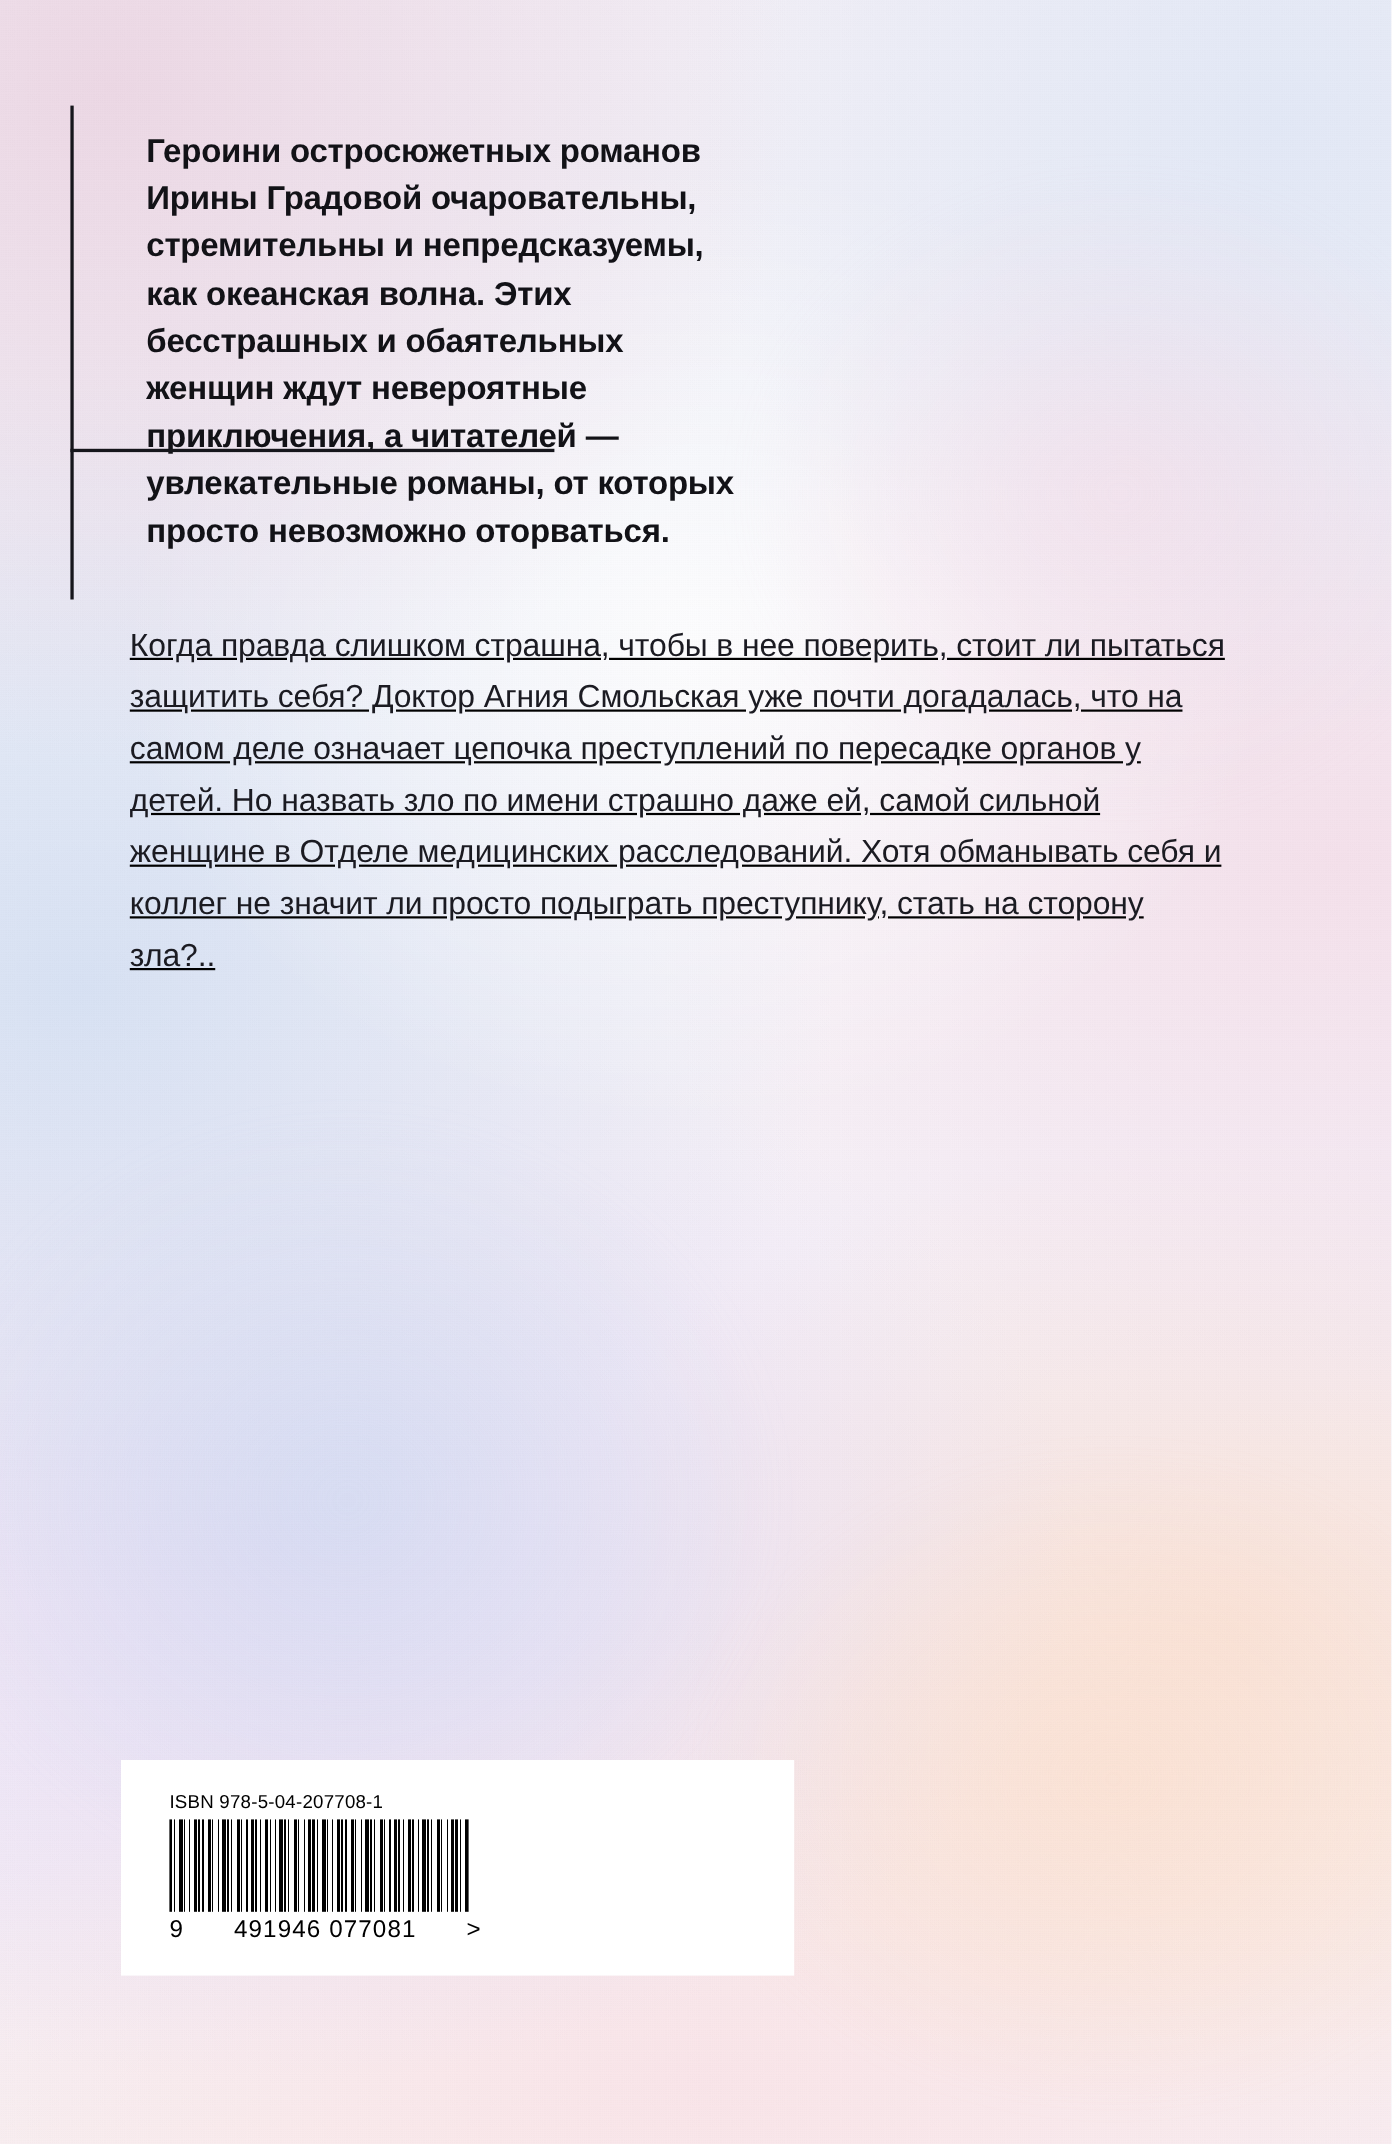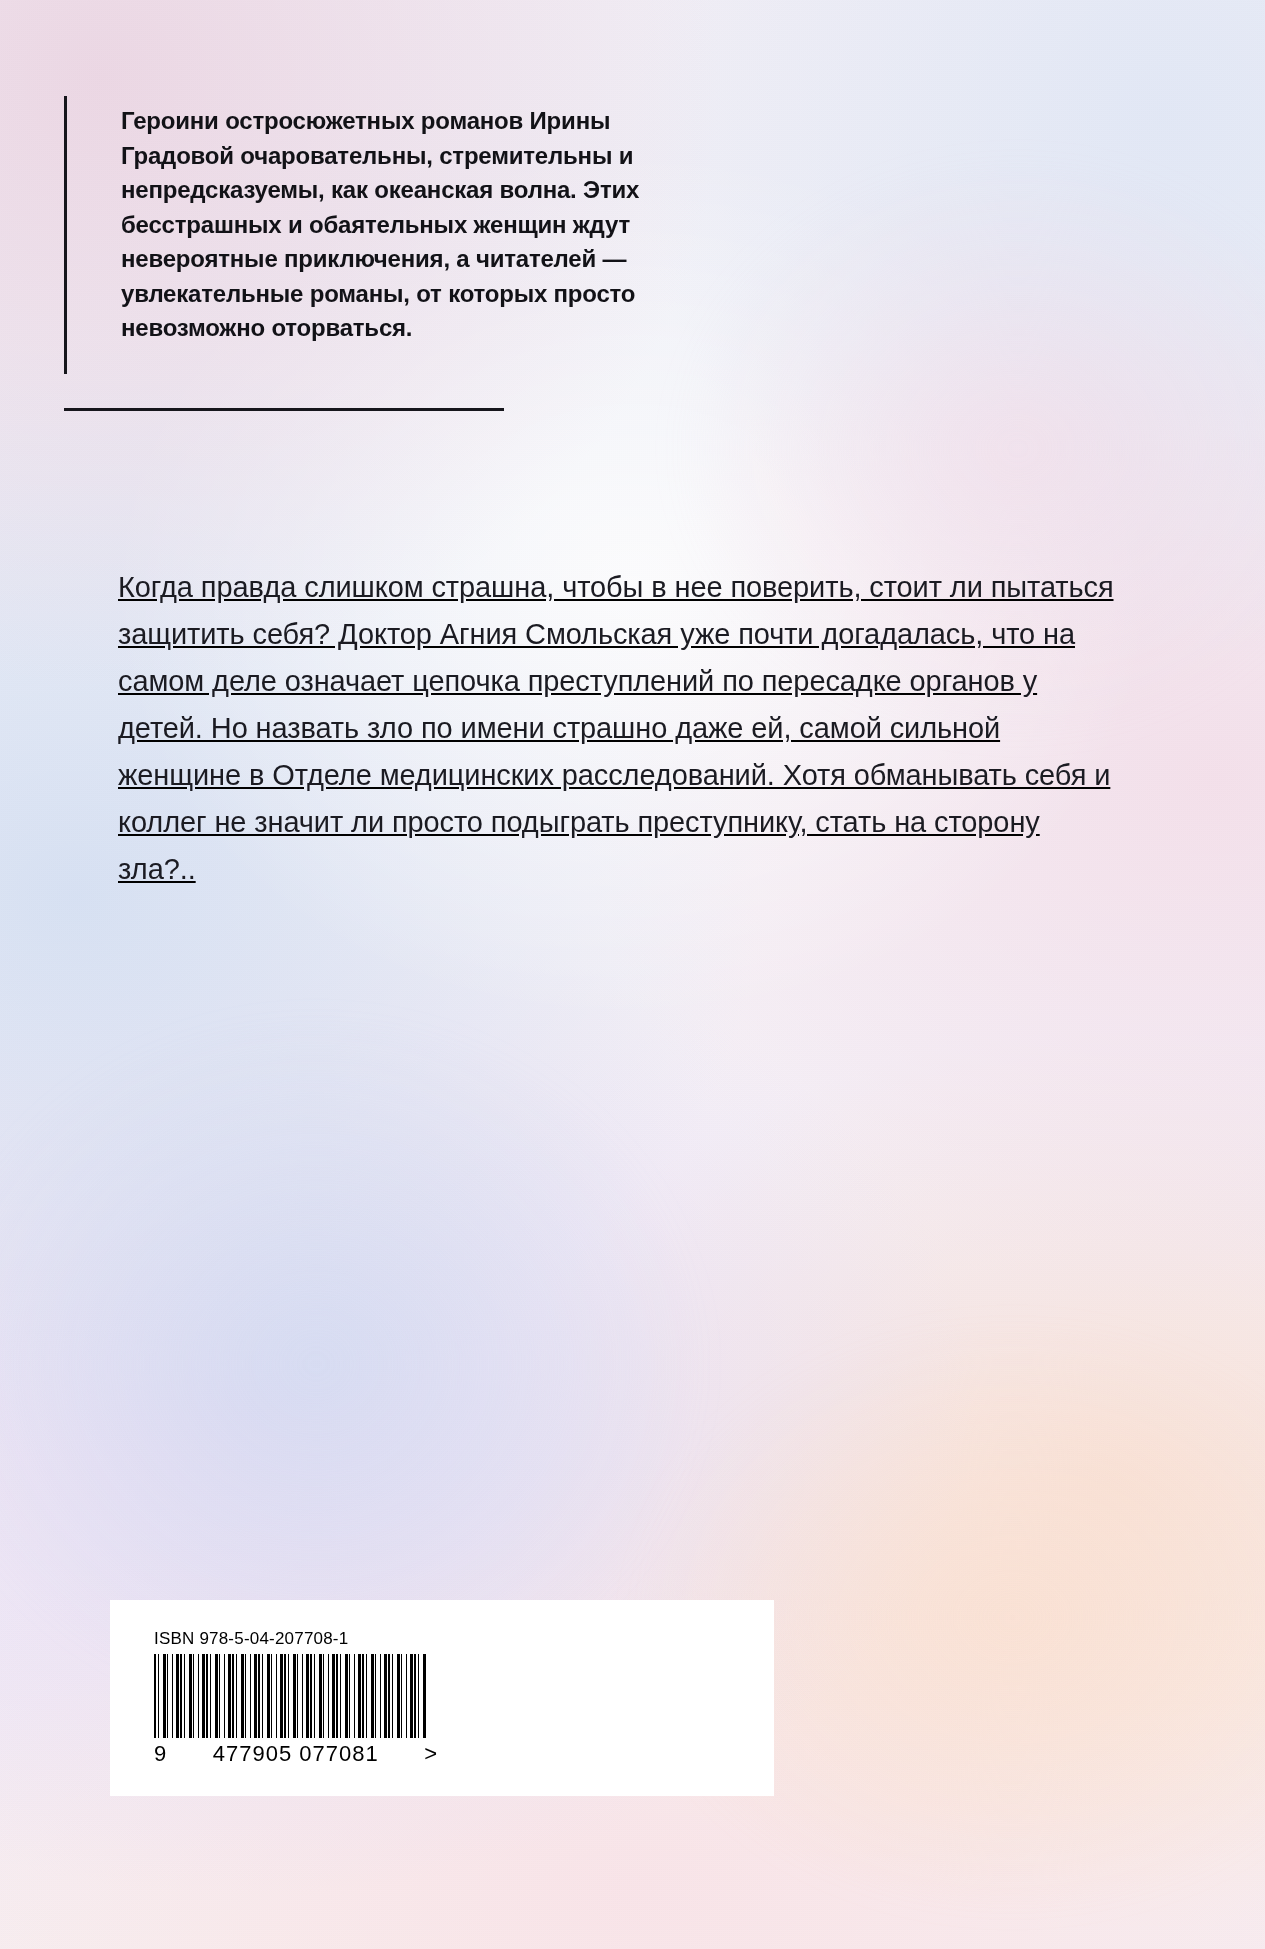--- a/index.html
+++ b/index.html
@@ -78,23 +78,23 @@
   .blurb {
     position: absolute;
     left: 64px;
     top: 96px;
     width: 560px;
     padding: 8px 0 28px 54px;
     border-left: 3px solid #16161c;
     box-sizing: content-box;
   }
   .blurb p {
-    margin: 0;
+    margin: 12px;
     font-weight: bold;
-    font-size: 24px;
+    font-size: 30px;
     line-height: 1.44;
     color: #121217;
     letter-spacing: -0.2px;
   }
   .blurb-rule {
     position: absolute;
     left: 64px;
     top: 408px;
     width: 440px;
     height: 3px;
@@ -115,21 +115,21 @@
     line-height: 1.62;
     color: #1b1b22;
     letter-spacing: -0.1px;
   }
 
   
   .imprint {
     position: absolute;
     left: 110px;
     top: 1600px;
-    width: 664px;
+    width: 612px;
     height: 196px;
     background: #ffffff;
     display: flex;
     align-items: center;
   }
 
   
   .barcode-area {
     position: relative;
     width: 300px;
@@ -234,21 +234,21 @@
     <p>Когда правда слишком страшна, чтобы в нее поверить, стоит ли пытаться защитить себя? Доктор Агния Смольская уже почти догадалась, что на самом деле означает цепочка преступлений по пересадке органов у детей. Но назвать зло по имени страшно даже ей, самой сильной женщине в Отделе медицинских расследований. Хотя обманывать себя и коллег не значит ли просто подыграть преступнику, стать на сторону зла?..</p>
   </div>
 
   <div class="imprint">
 
     <div class="barcode-area">
       <div class="isbn-text">ISBN 978-5-04-207708-1</div>
       <div class="bars"></div>
       <div class="bars-digits">
         <span>9</span>
-        <span>477905 077081</span>
+        <span>491946 077081</span>
         <span>&gt;</span>
       </div>
     </div>
 
 
 
   </div>
 </div>
 
 </body></html>

